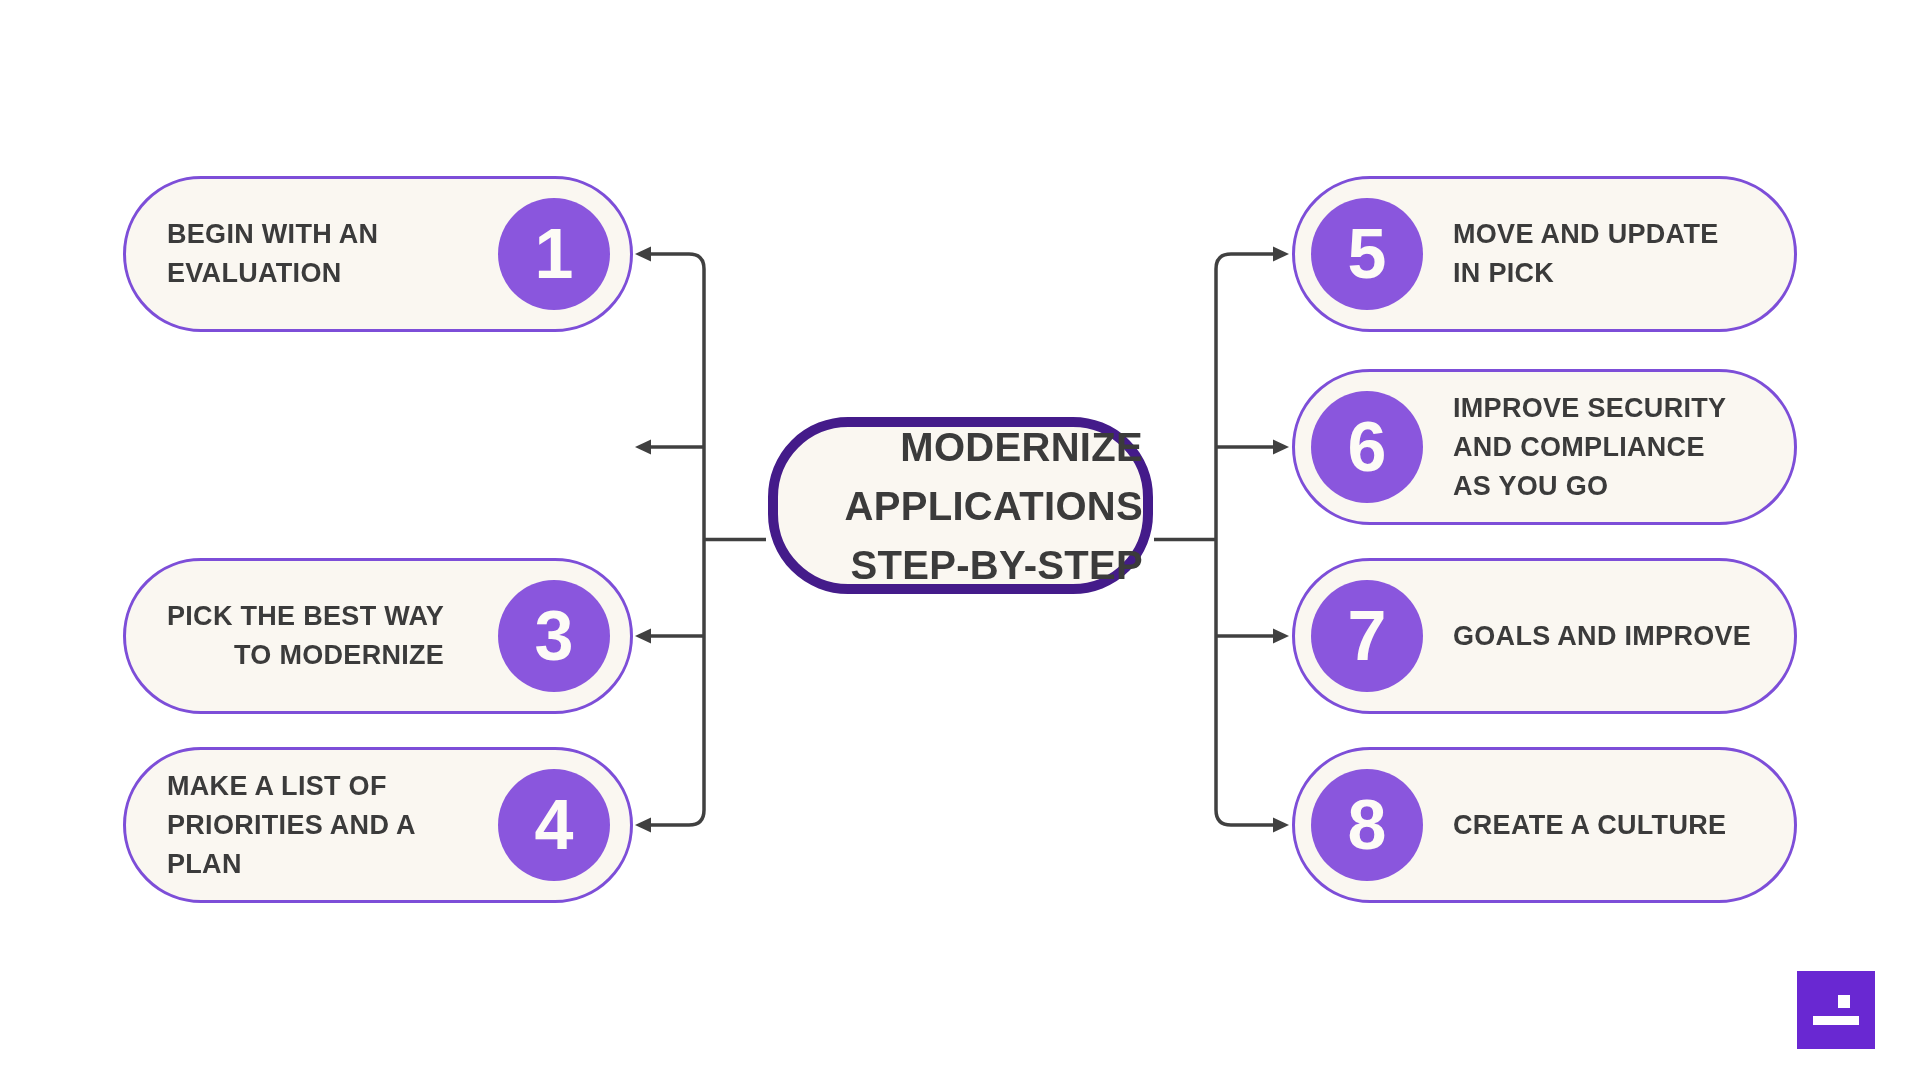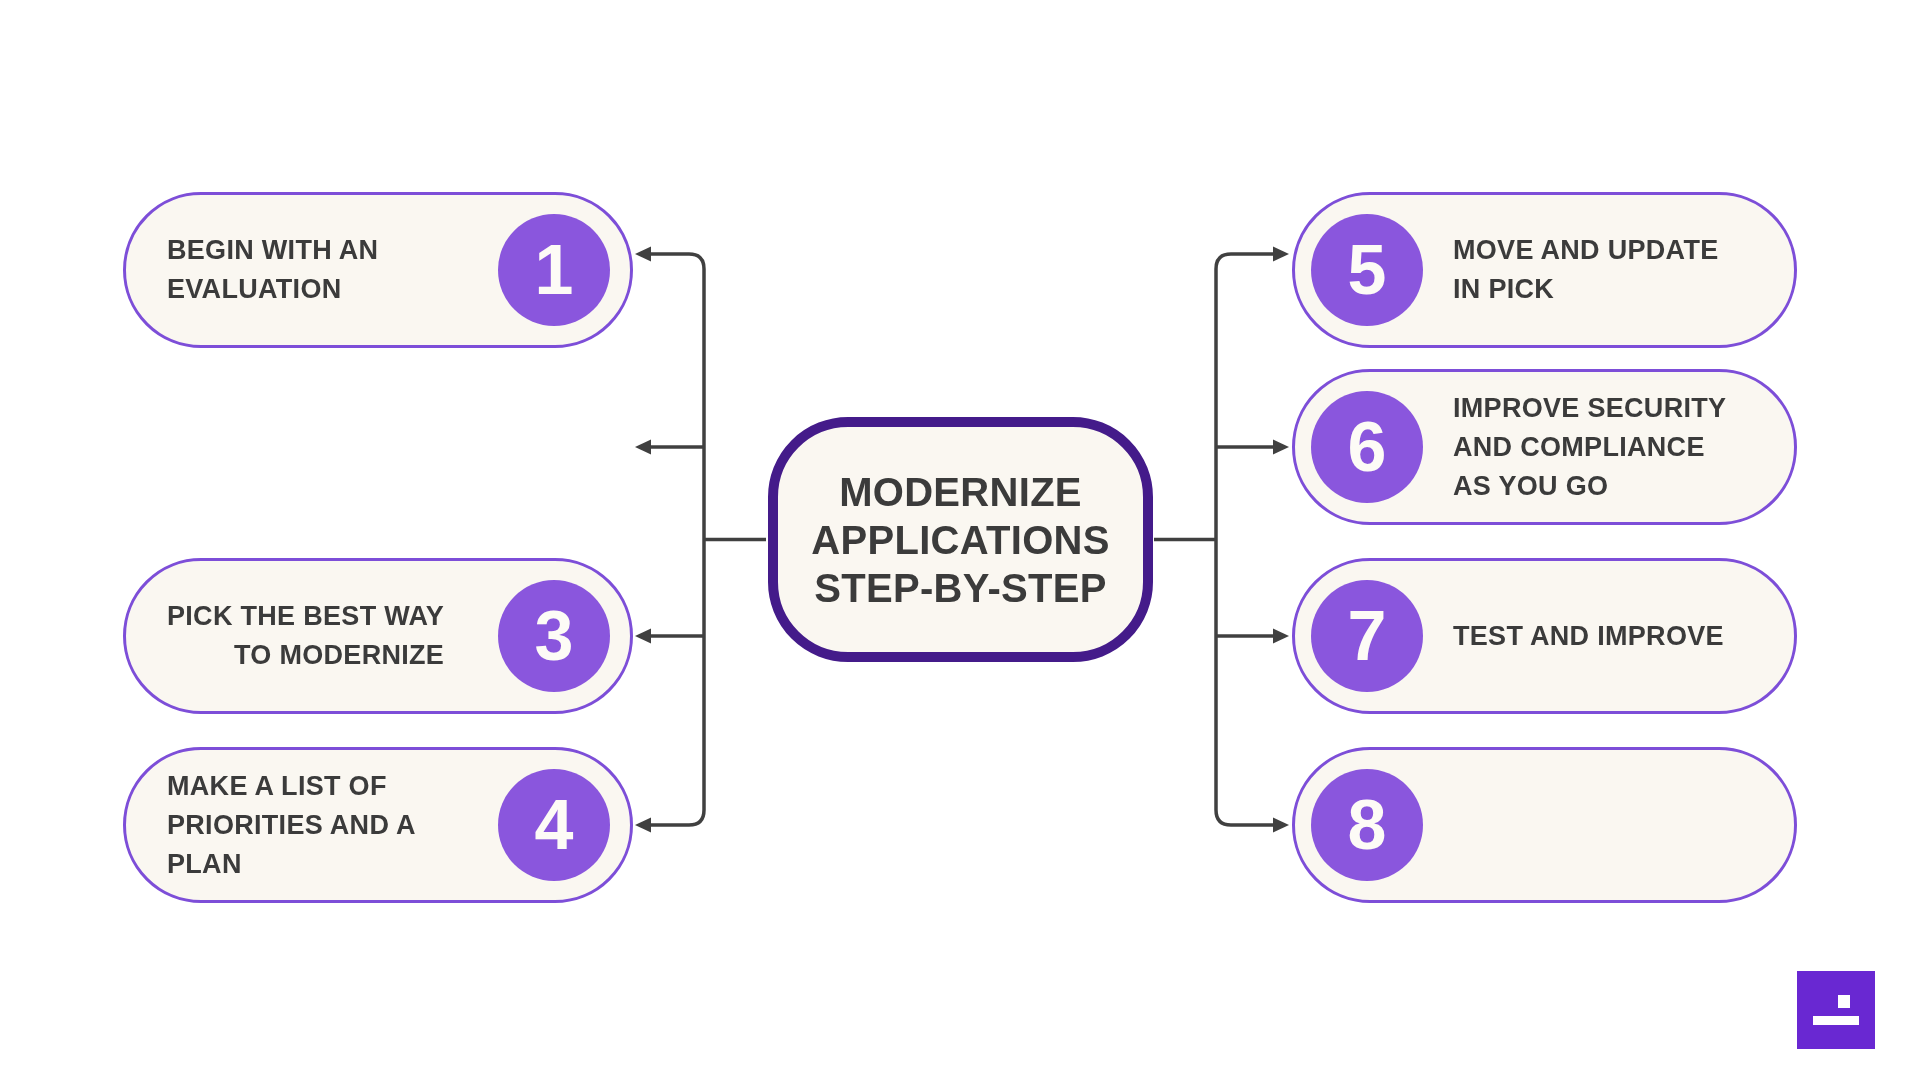--- a/index.html
+++ b/index.html
@@ -35,21 +35,21 @@
   .card {
     position: absolute;
     box-sizing: border-box;
     height: 156px;
     background: var(--card_bg, #faf7f1);
     border: 3px solid var(--accent, #7d4ed8);
     border-radius: 78px;
   }
   .card.left  { left: 123px;  width: 510px; }
   .card.right { left: 1292px; width: 505px; }
-  .row-0 { top: 192px; }
+  .row-0 { top: 176px; }
   .row-1 { top: 369px; }
   .row-2 { top: 558px; text-align: right; }
   .row-3 { top: 747px; }
   .badge {
     position: absolute;
     top: 19px;
     width: 112px;
     height: 112px;
     border-radius: 50%;
     background: var(--circle, #8a56dd);
@@ -75,35 +75,36 @@
     white-space: nowrap;
   }
   .card.left  .label { left: 41px; }
   .card.right .label { left: 158px; }
   .label span { display: block; }
   .center-node {
     position: absolute;
     left: 768px;
     top: 417px;
     width: 385px;
-    height: 245px;
+    height: 177px;
     box-sizing: border-box;
     background: var(--card_bg, #faf7f1);
     border: 10px solid var(--node_border, #441b8a);
     border-radius: 80px;
     display: flex;
     flex-direction: column;
-    align-items: center;
+    align-items: flex-end;
     justify-content: center;
     text-align: center;
     color: var(--text, #3b3b3b);
     font-size: 40px;
     font-weight: 700;
     line-height: 48px;
     letter-spacing: 0.3px;
+    gap: 11px;
   }
   .center-node span { display: block; white-space: nowrap; }
   .logo {
     position: absolute;
     left: 1797px;
     top: 971px;
     width: 78px;
     height: 78px;
     background: var(--logo_bg, #6928d2);
   }
@@ -209,29 +210,30 @@
       <span>AND COMPLIANCE</span>
       <span>AS YOU GO</span>
     </div>
   </div>
 
   <div class="card right row-2">
     <div class="badge">
       <span>7</span>
     </div>
     <div class="label">
-      <span>TEST AND IMPROVE</span>
+      <span>GOALS AND IMPROVE</span>
     </div>
   </div>
 
   <div class="card right row-3">
     <div class="badge">
       <span>8</span>
     </div>
     <div class="label">
+      <span>CREATE A CULTURE</span>
     </div>
   </div>
 
   <div class="logo">
     <div class="logo-sq"></div>
     <div class="logo-bar"></div>
   </div>
 
 </div>
 

